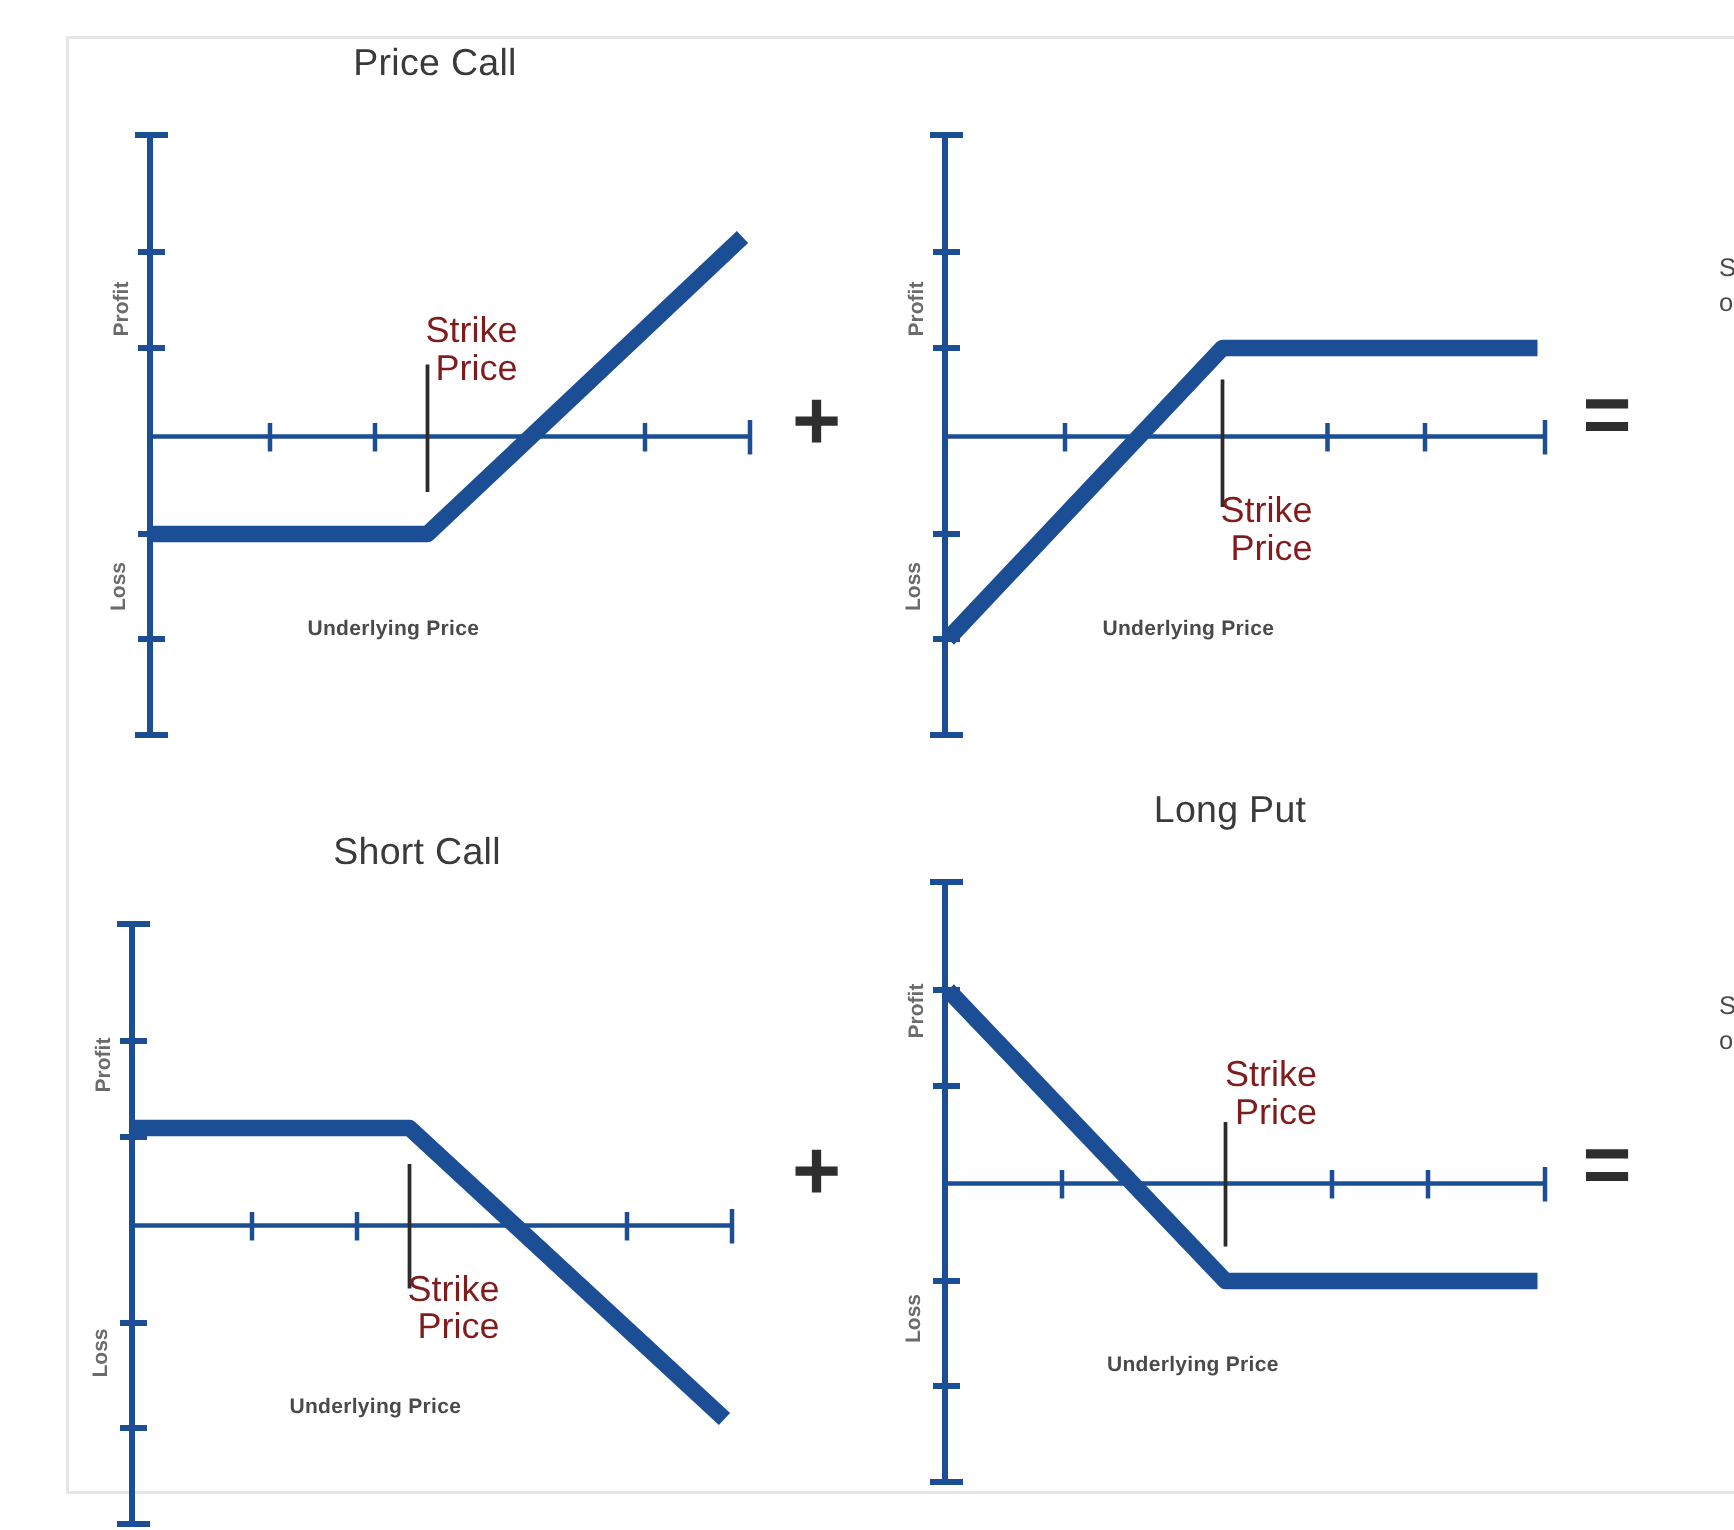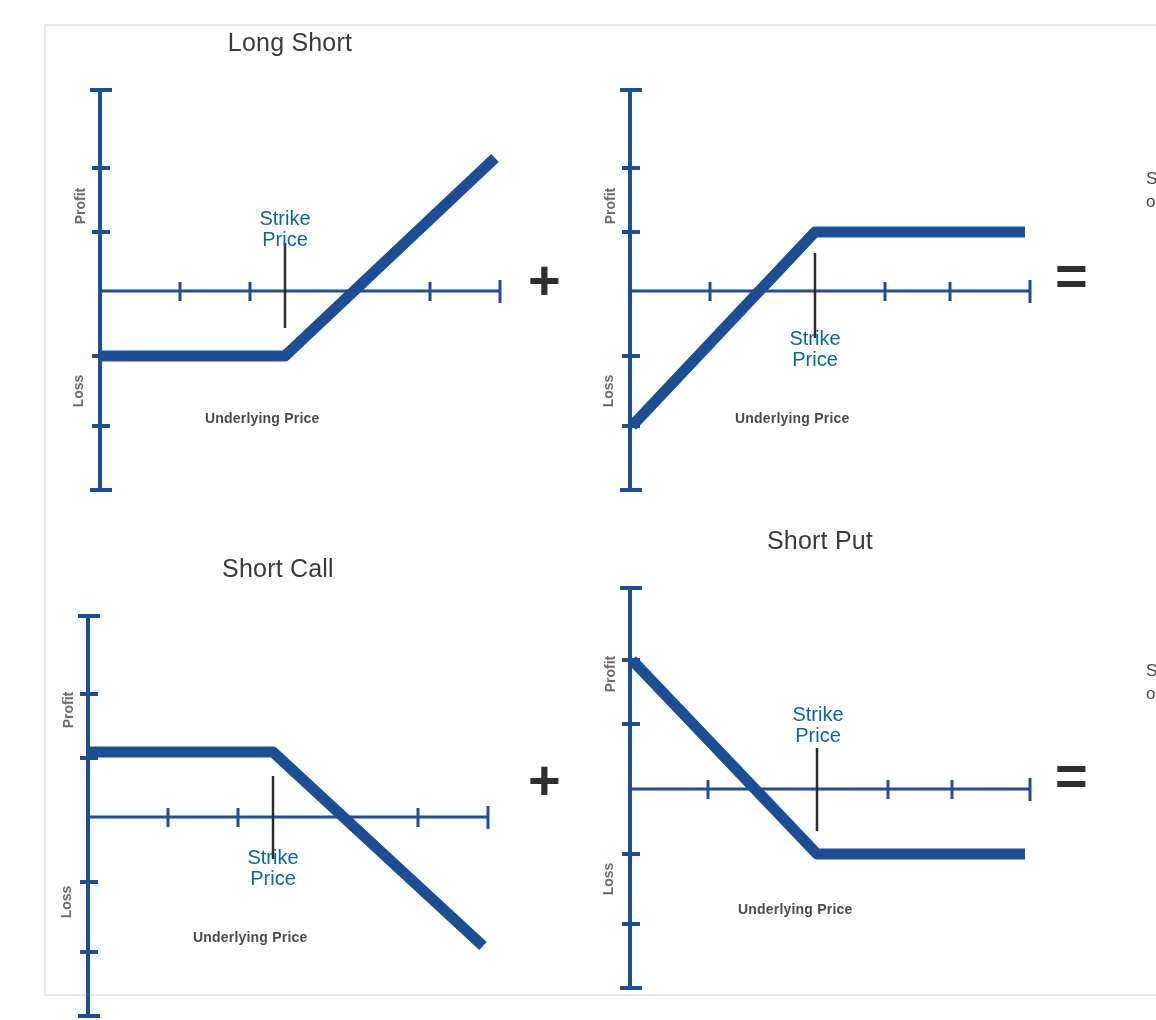--- a/index.html
+++ b/index.html
@@ -78,24 +78,24 @@
     position: absolute;
     font-size: 14px;
     font-weight: bold;
     color: #4a4a4a;
     white-space: nowrap;
     letter-spacing: 0.2px;
   }
 
   .strike-label {
     position: absolute;
-    font-size: 20px;
+    font-size: 24px;
     font-weight: 400;
-    color: #0369a1;
-    text-align: center;
+    color: #7f1d1d;
+    text-align: right;
     line-height: 1.05;
     white-space: nowrap;
   }
 
   .operator {
     position: absolute;
     font-size: 56px;
     font-weight: bold;
     color: #2e2e2e;
     line-height: 1;
@@ -111,21 +111,21 @@
     overflow: hidden;
   }
 </style>
 </head>
 <body>
 
 <div id="figure-root">
   <div class="figure-frame"></div>
 
   <div class="panel" style="left:60px; top:28px; width:460px; height:470px;">
-    <div class="panel-title">Long Short</div>
+    <div class="panel-title">Price Call</div>
 
     <svg class="plot" viewBox="0 0 460 470" preserveAspectRatio="none">
 
       <line x1="40" y1="62" x2="40" y2="462" stroke="#1c4e96" stroke-width="4"></line>
       <line x1="30" y1="62" x2="52" y2="62" stroke="#1c4e96" stroke-width="4"></line>
       <line x1="30" y1="462" x2="52" y2="462" stroke="#1c4e96" stroke-width="4"></line>
       <line x1="32" y1="140" x2="50" y2="140" stroke="#1c4e96" stroke-width="4"></line>
       <line x1="32" y1="204" x2="50" y2="204" stroke="#1c4e96" stroke-width="4"></line>
       <line x1="32" y1="328" x2="50" y2="328" stroke="#1c4e96" stroke-width="4"></line>
       <line x1="32" y1="398" x2="50" y2="398" stroke="#1c4e96" stroke-width="4"></line>
@@ -218,21 +218,21 @@
     <div class="x-axis-title" style="left:145px; top:375px;">Underlying Price</div>
     <div class="strike-label" style="left:165px; top:293px; width:120px;">
       <span>Strike</span><br>
       <span>Price</span>
     </div>
   </div>
 
   <div class="operator" style="left:528px; top:752px;">+</div>
 
   <div class="panel" style="left:590px; top:526px; width:460px; height:470px;">
-    <div class="panel-title">Short Put</div>
+    <div class="panel-title">Long Put</div>
 
     <svg class="plot" viewBox="0 0 460 470" preserveAspectRatio="none">
       <line x1="40" y1="62" x2="40" y2="462" stroke="#1c4e96" stroke-width="4"></line>
       <line x1="30" y1="62" x2="52" y2="62" stroke="#1c4e96" stroke-width="4"></line>
       <line x1="30" y1="462" x2="52" y2="462" stroke="#1c4e96" stroke-width="4"></line>
       <line x1="32" y1="134" x2="50" y2="134" stroke="#1c4e96" stroke-width="4"></line>
       <line x1="32" y1="198" x2="50" y2="198" stroke="#1c4e96" stroke-width="4"></line>
       <line x1="32" y1="328" x2="50" y2="328" stroke="#1c4e96" stroke-width="4"></line>
       <line x1="32" y1="398" x2="50" y2="398" stroke="#1c4e96" stroke-width="4"></line>
 

